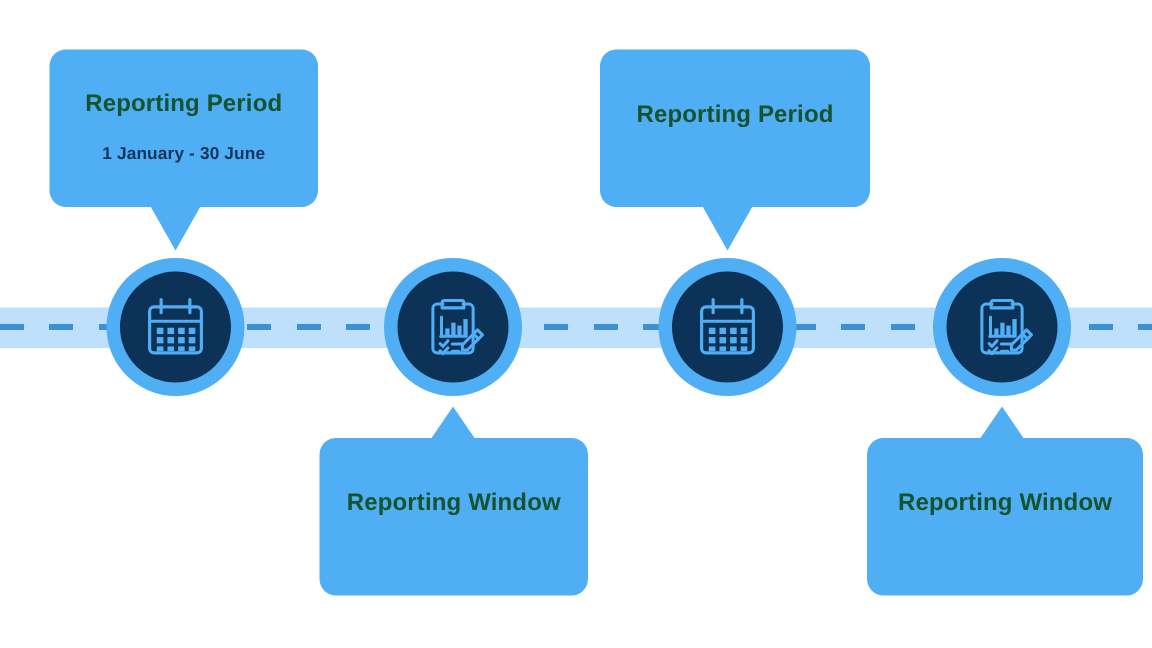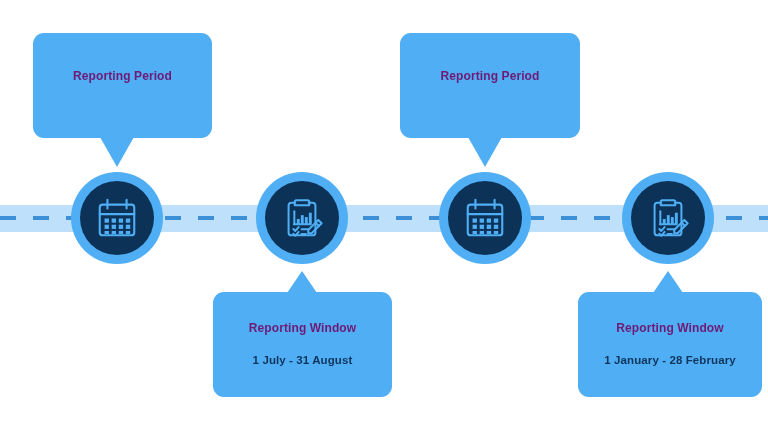--- a/index.html
+++ b/index.html
@@ -73,22 +73,22 @@
     border-radius: 11px;
     box-sizing: border-box;
     display: flex;
     flex-direction: column;
     align-items: center;
     justify-content: center;
     text-align: center;
     padding: 8px 10px;
   }
   .callout-title {
-    color: #701a75;
-    font-size: 12px;
+    color: #14532d;
+    font-size: 16px;
     font-weight: bold;
     letter-spacing: 0.1px;
     line-height: 1.2;
     margin-bottom: 18px;
     text-align: right;
   }
   .callout-sub {
     color: #10355C;
     font-size: 11.5px;
     font-weight: bold;
@@ -114,38 +114,37 @@
 </head>
 <body>
 
 <div id="canvas">
 
   <div class="band"></div>
   <div class="band-dash"></div>
 
   <div class="callout" style="left:33px; top:33px; width:179px; height:105px;">
     <div class="callout-title">Reporting Period</div>
+    <div class="callout-sub">1 January - 30 June</div>
   </div>
   <div class="tail tail-down" style="left:100px; top:137px;"></div>
 
   <div class="tail tail-up" style="left:287px; top:271px;"></div>
   <div class="callout" style="left:213px; top:292px; width:179px; height:105px;">
     <div class="callout-title">Reporting Window</div>
-    <div class="callout-sub">1 July - 31 August</div>
   </div>
 
   <div class="callout" style="left:400px; top:33px; width:180px; height:105px;">
     <div class="callout-title">Reporting Period</div>
   </div>
   <div class="tail tail-down" style="left:468px; top:137px;"></div>
 
   <div class="tail tail-up" style="left:653px; top:271px;"></div>
   <div class="callout" style="left:578px; top:292px; width:184px; height:105px;">
     <div class="callout-title">Reporting Window</div>
-    <div class="callout-sub">1 January - 28 February</div>
   </div>
 
   <div class="node" style="left:71px; top:172px;">
     <div class="node-inner">
       <svg class="node-icon" viewBox="0 0 48 48">
         <g fill="none" stroke="#4FAEF4" stroke-width="2.2" stroke-linecap="round">
           <line x1="14" y1="5" x2="14" y2="14"></line>
           <line x1="34" y1="5" x2="34" y2="14"></line>
           <rect x="6" y="10" width="36" height="32" rx="3"></rect>
           <line x1="6" y1="20" x2="42" y2="20"></line>

